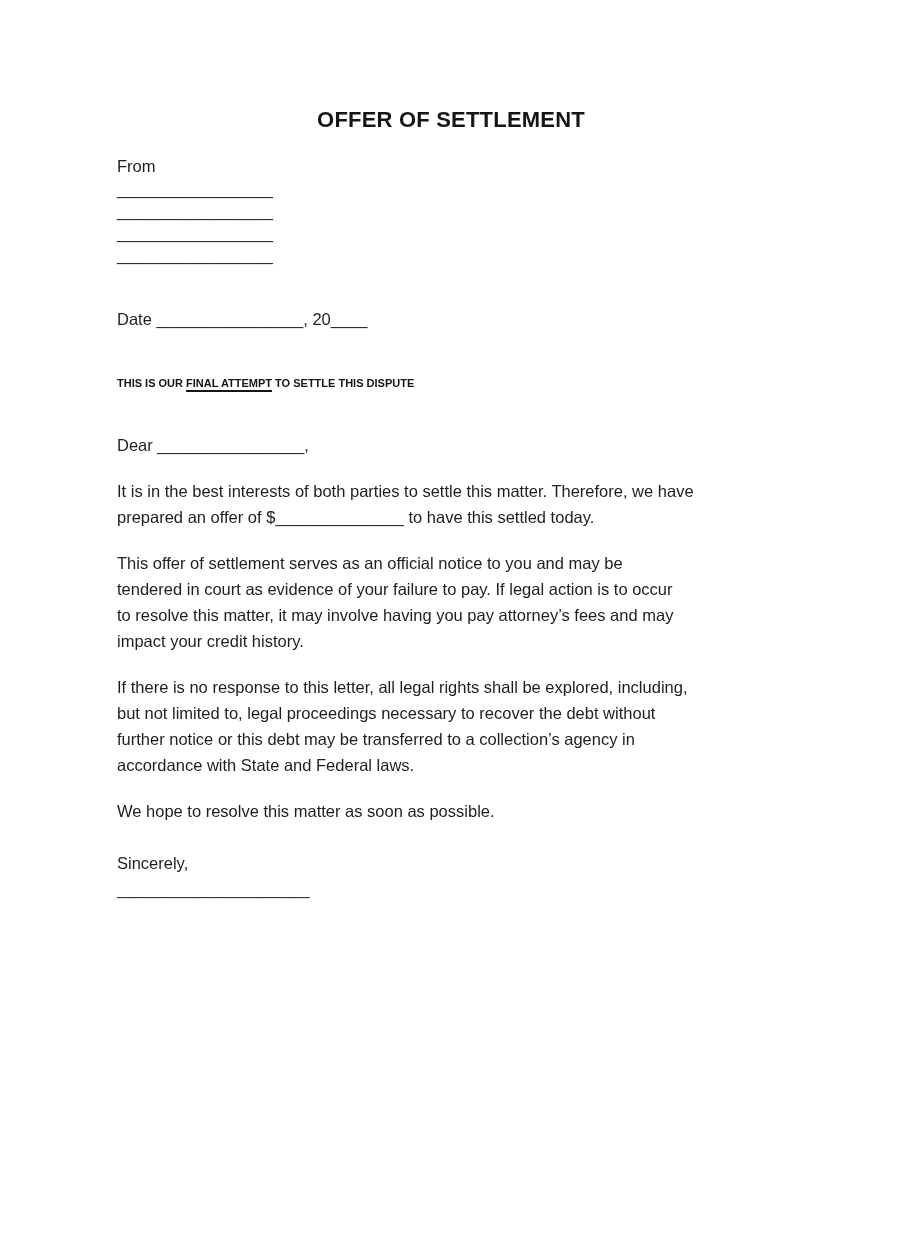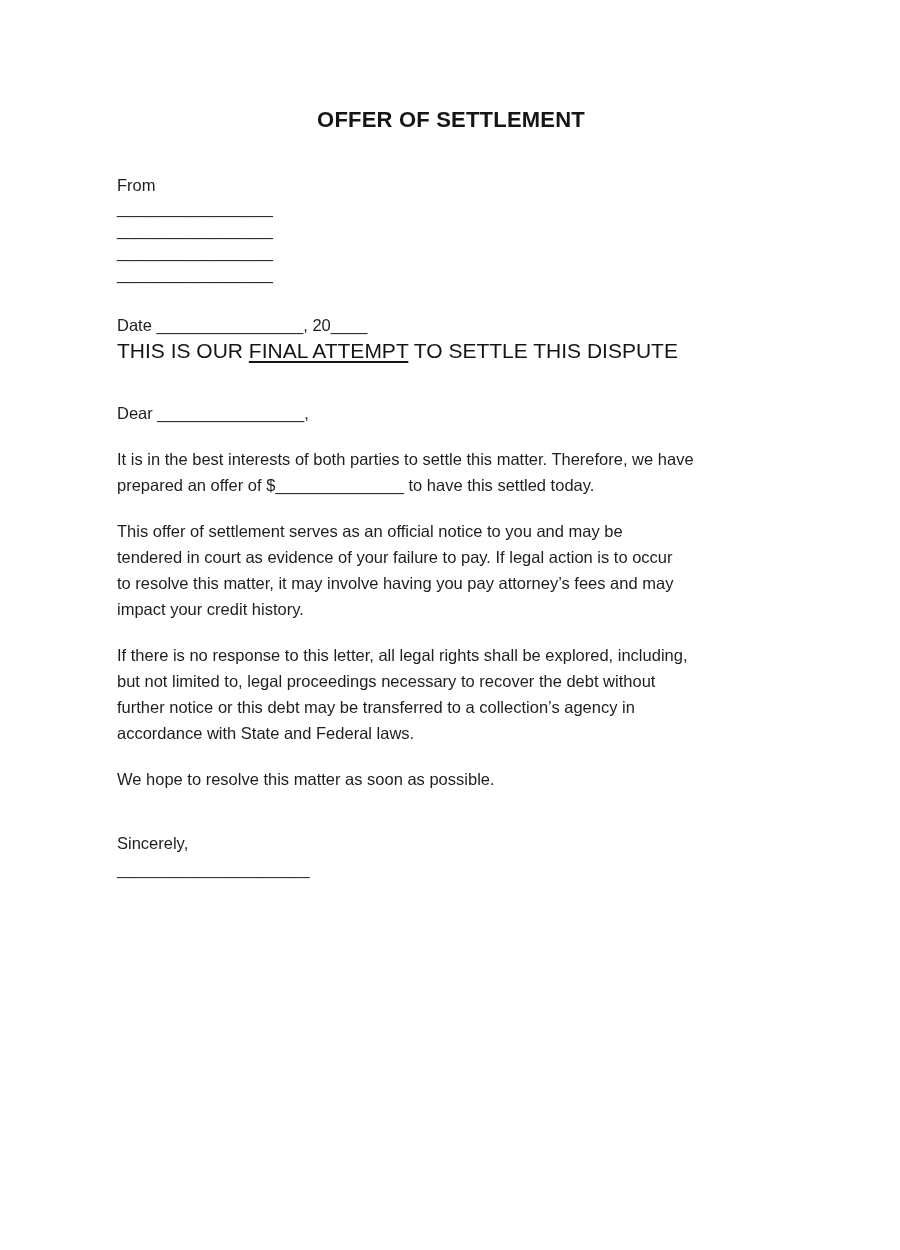--- a/index.html
+++ b/index.html
@@ -26,38 +26,39 @@
   .title {
     margin: 0;
     text-align: center;
     font-size: 22px;
     font-weight: bold;
     line-height: 28px;
     letter-spacing: 0.2px;
     color: #151515;
   }
   .from-label {
-    margin-top: 39px;
+    margin-top: 20px;
     font-size: 16.5px;
     line-height: 24px;
   }
   .from-lines {
     font-size: 16.5px;
     line-height: 22px;
     white-space: pre-line;
     letter-spacing: 0;
   }
   .date-line {
-    margin-top: 27px;
+    margin-top: 40px;
     font-size: 16.5px;
     line-height: 26px;
   }
   .notice-heading {
-    font-size: 21px;
-    font-weight: normal;
+    margin-top: 38px;
+    font-size: 11px;
+    font-weight: bold;
     line-height: 26px;
     color: #151515;
   }
   .notice-heading .underlined {
     text-decoration: underline;
     text-decoration-thickness: 1.5px;
     text-underline-offset: 3px;
   }
   .salutation {
     margin-top: 36px;
@@ -67,21 +68,21 @@
   .body-copy p {
     margin: 20px 0 0 0;
     font-size: 16.5px;
     line-height: 26px;
     white-space: pre-line;
   }
   .body-copy p.first {
     margin-top: 36px;
   }
   .closing {
-    margin-top: 38px;
+    margin-top: 26px;
     font-size: 16.5px;
     line-height: 26px;
   }
   .signature-line {
     font-size: 16.5px;
     line-height: 26px;
     color: #2a2a2a;
   }
 </style>
 </head>

